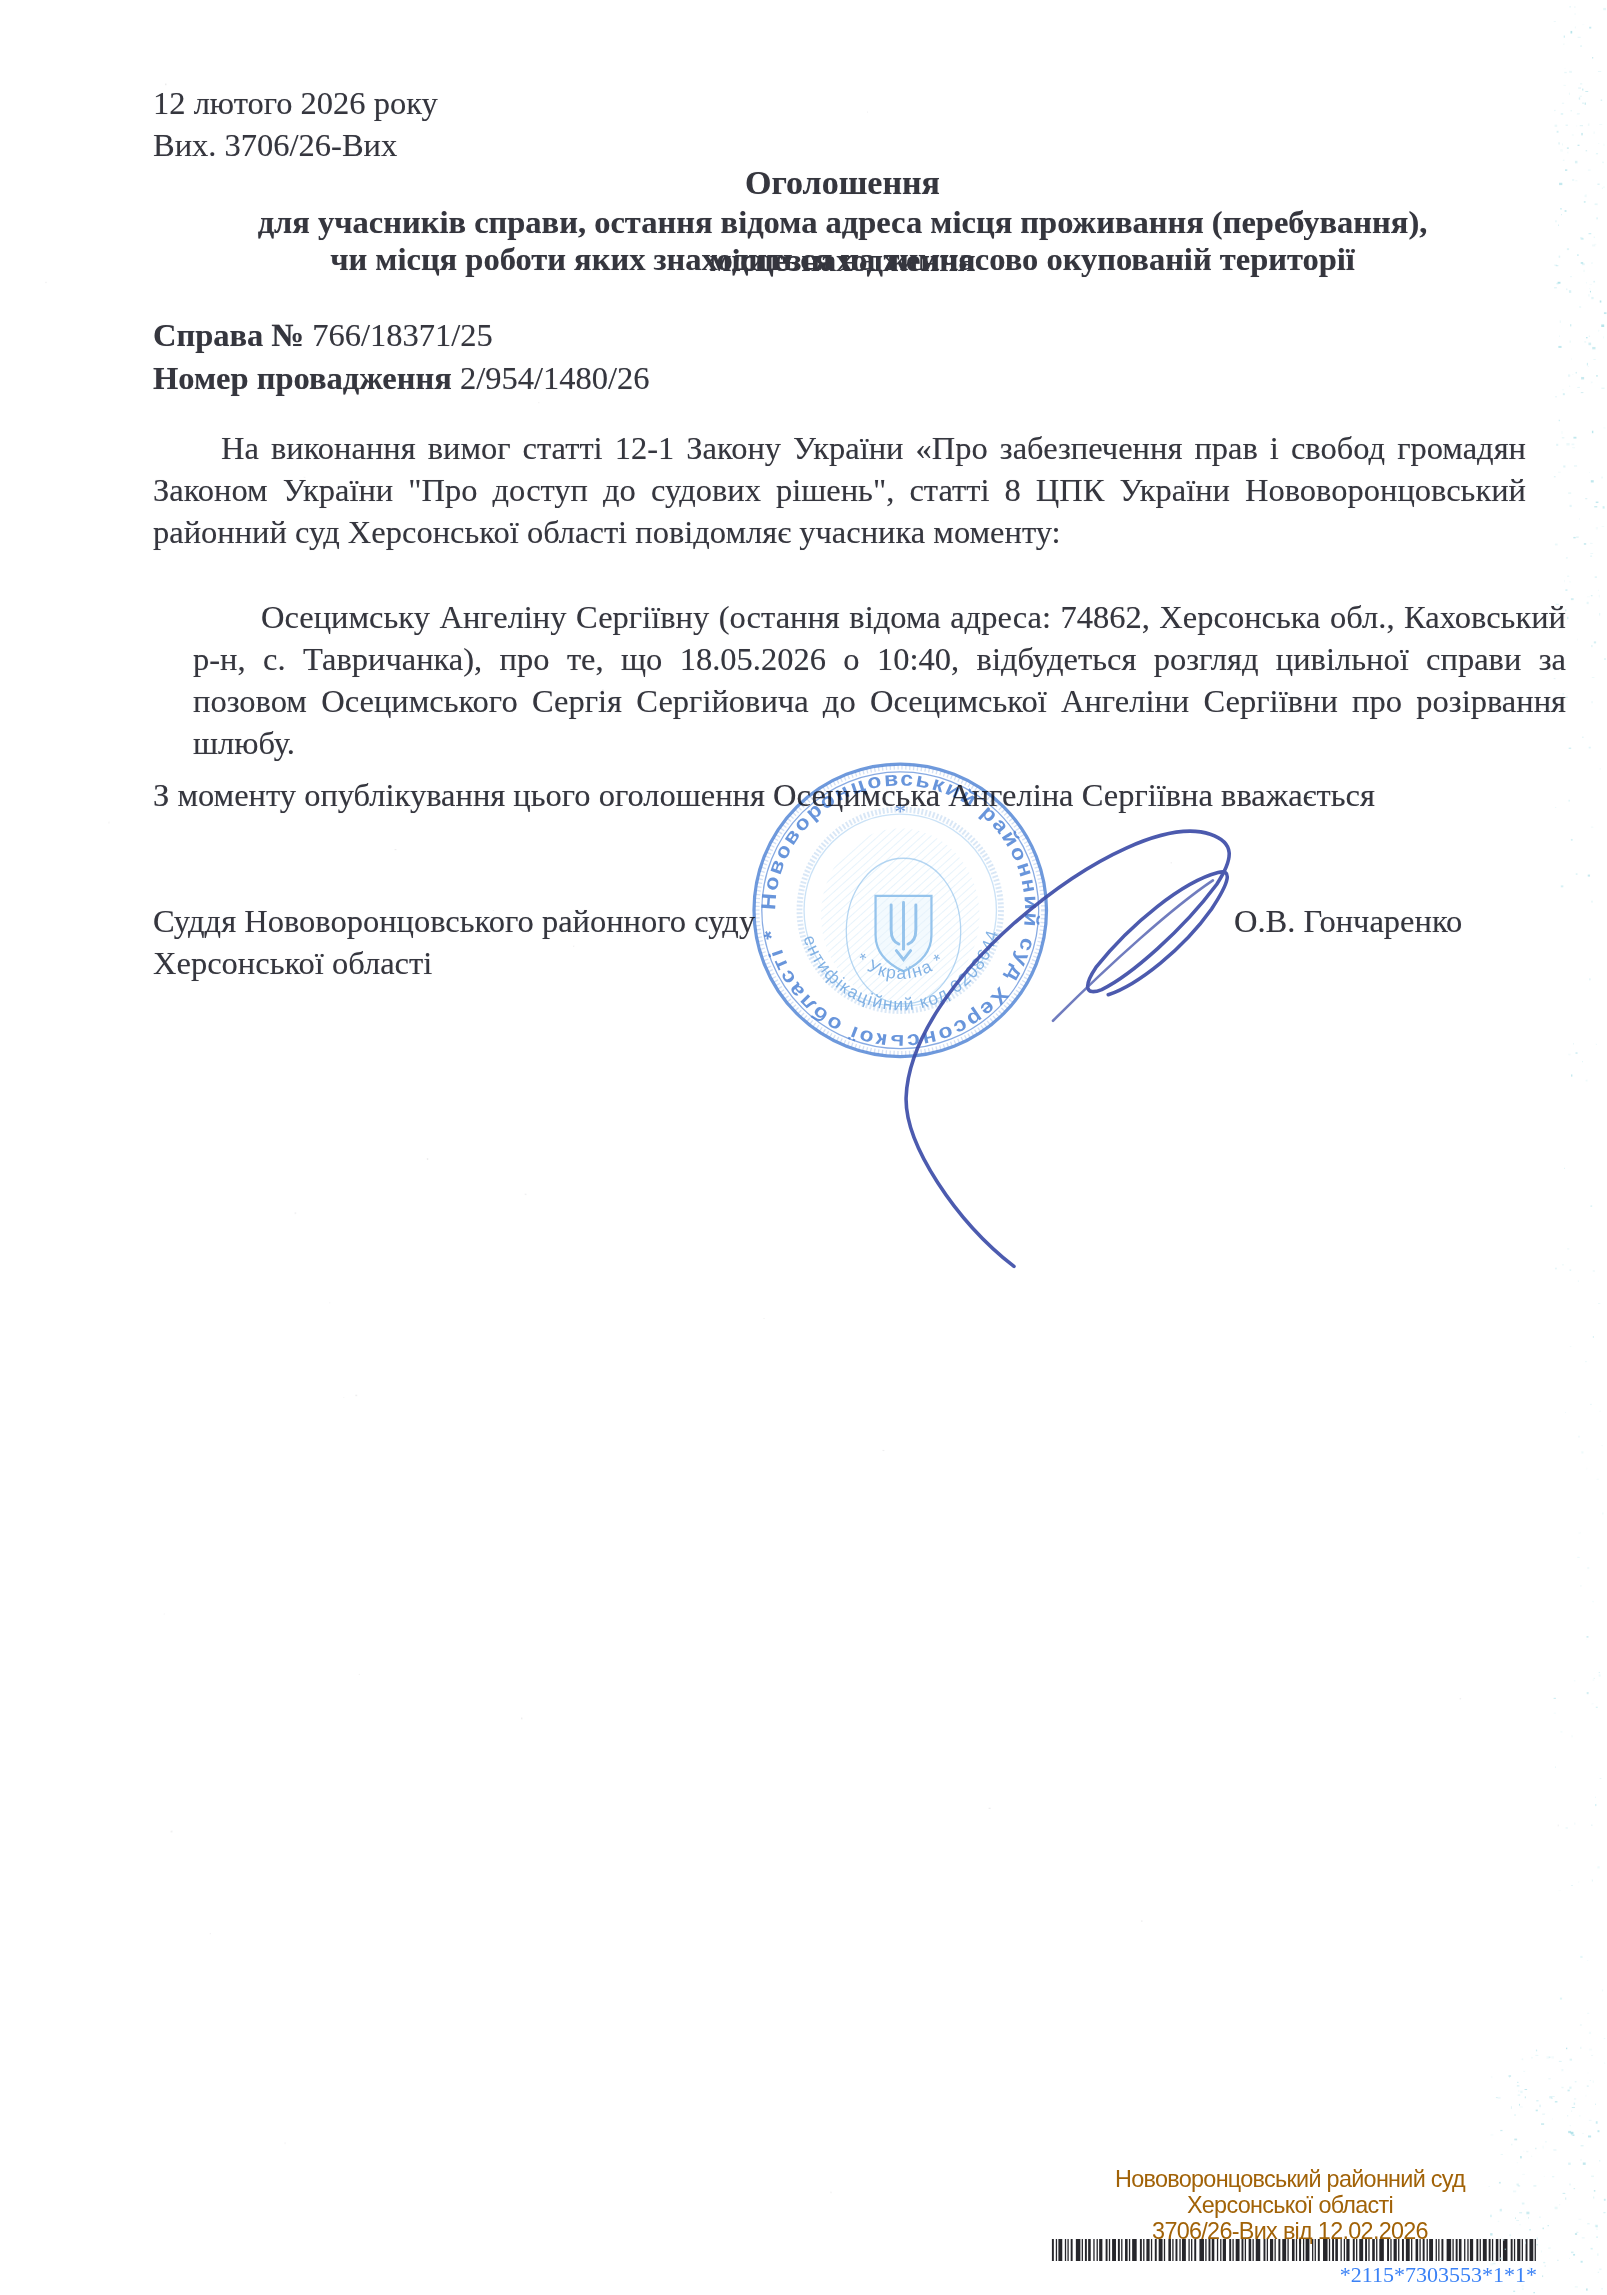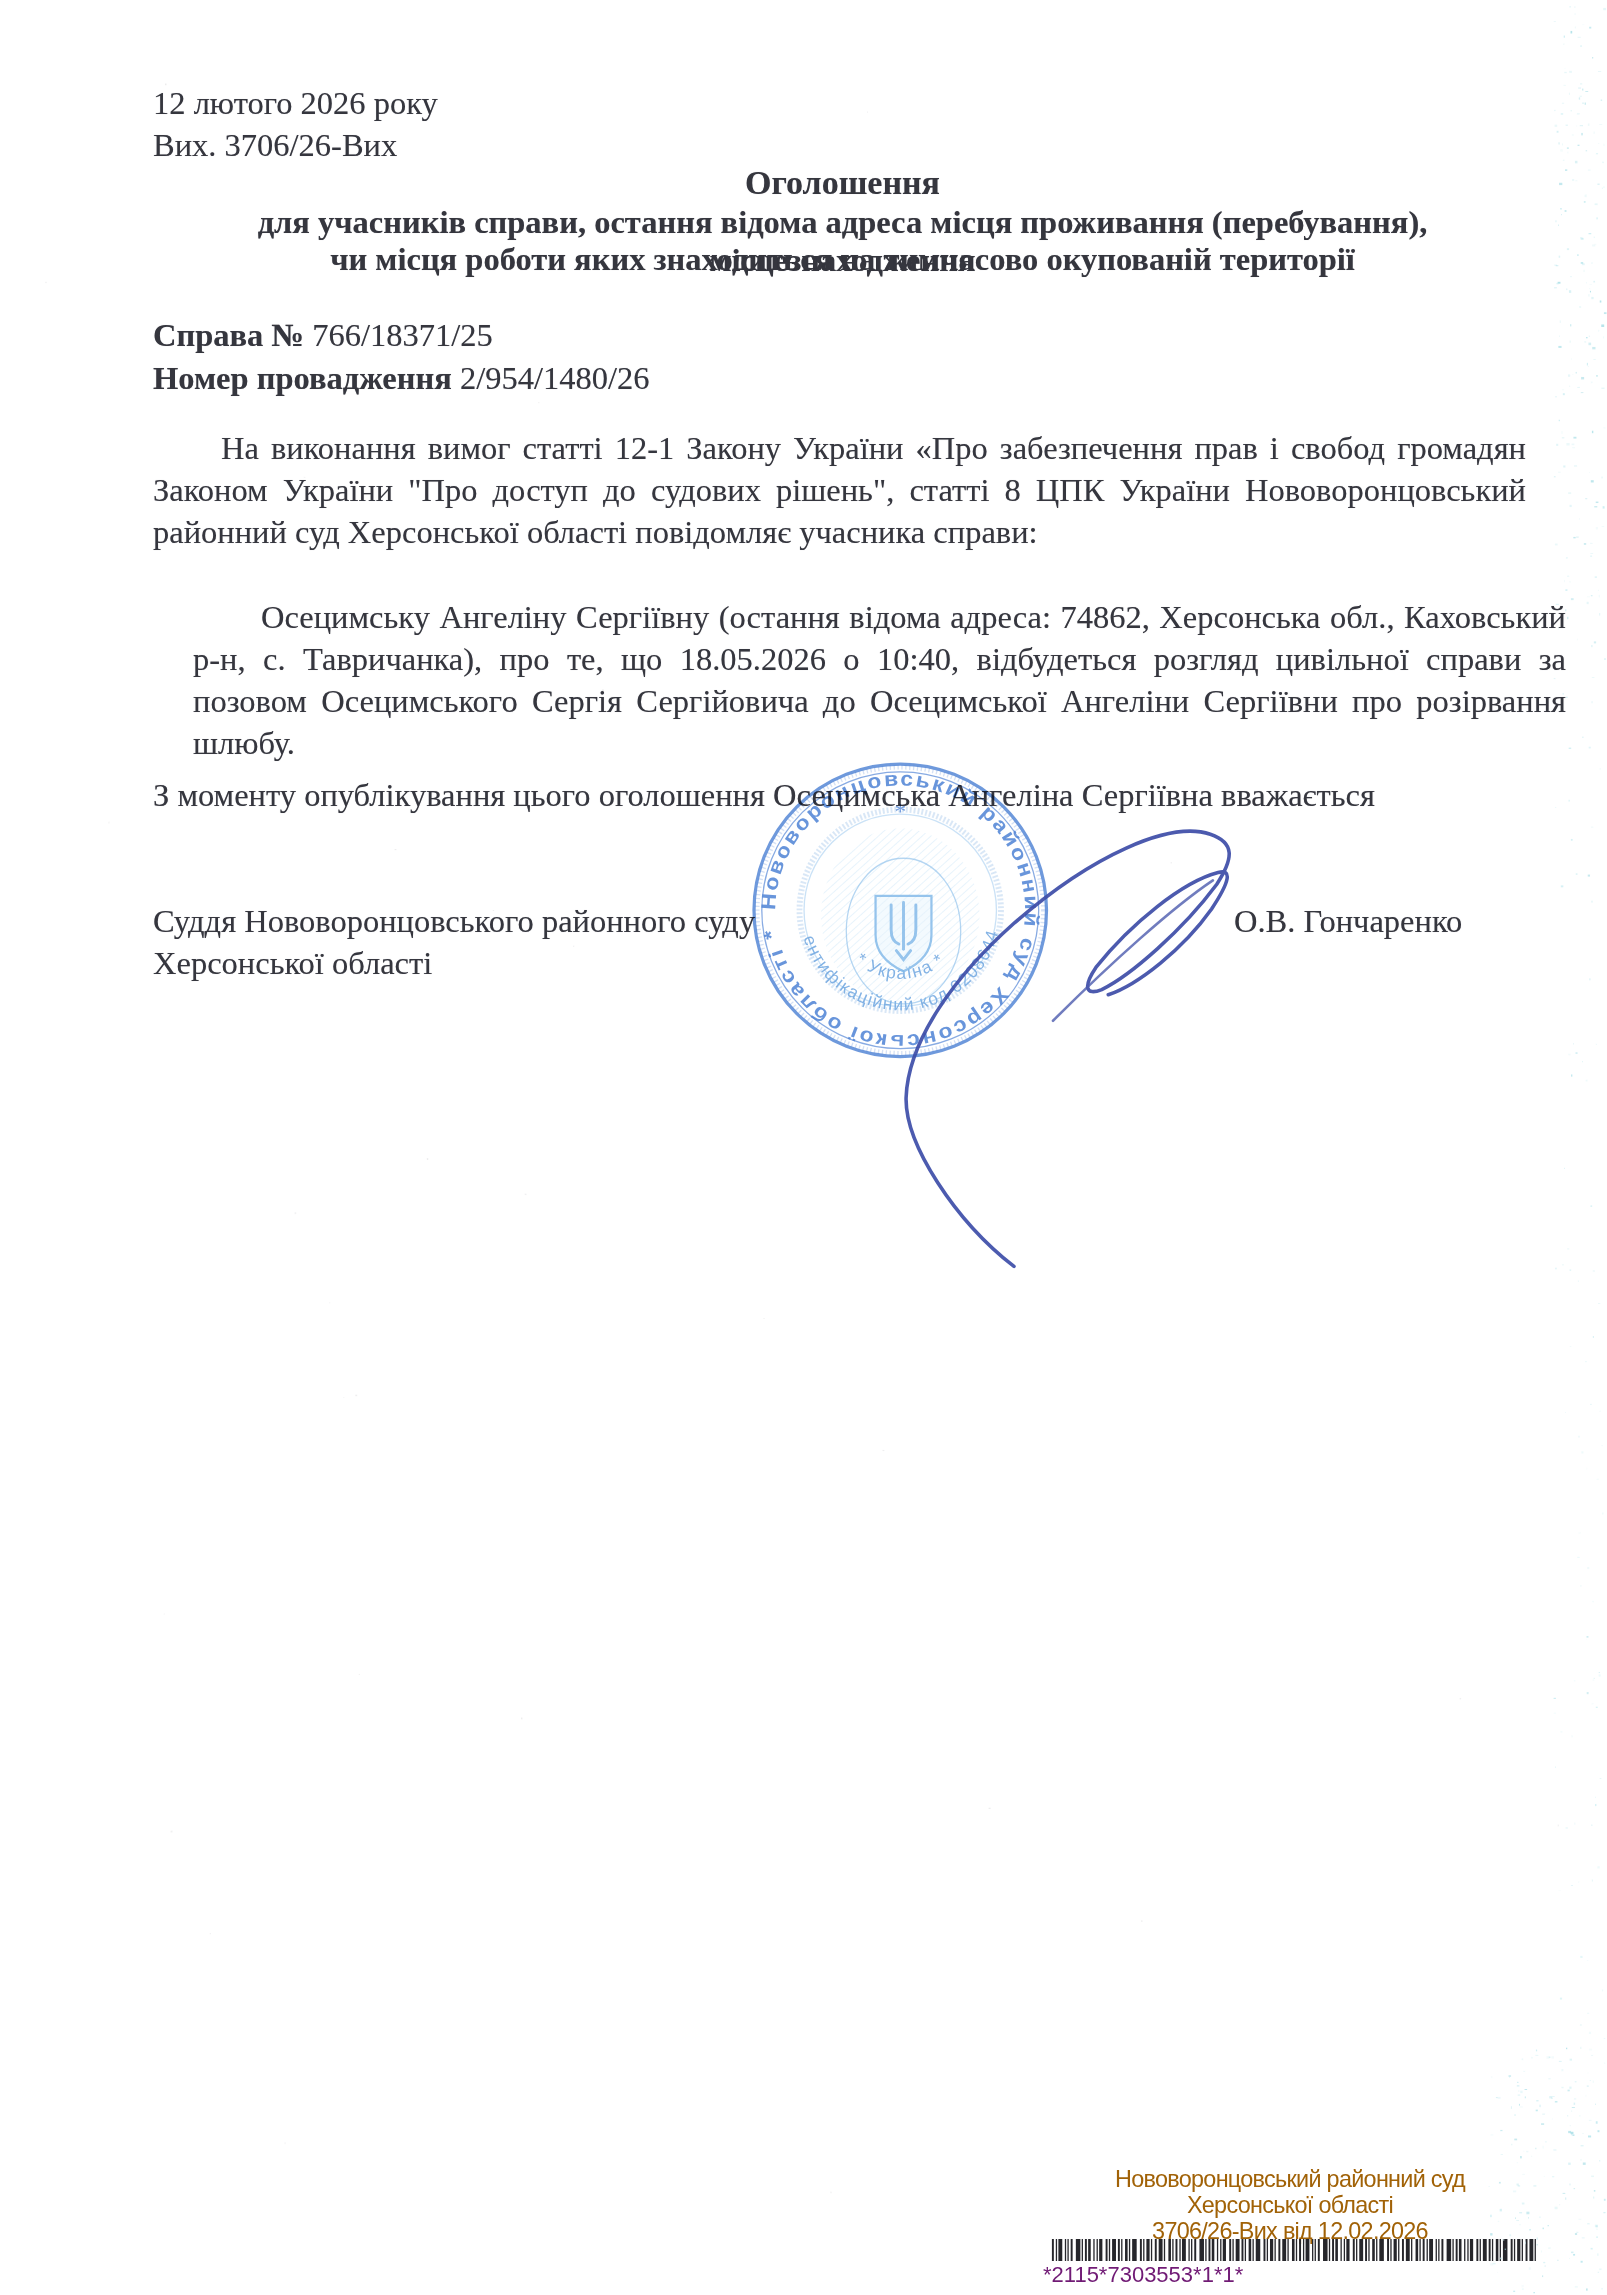--- a/index.html
+++ b/index.html
@@ -17,22 +17,22 @@
   .line{height:42px;line-height:42px;}
   .just{text-align:justify;text-align-last:justify;}
   .indent{text-indent:68px;}
   .head-line{height:38px;line-height:38px;}
   .footer{
     font-family:"Liberation Sans", sans-serif;
     font-size:23.4px;line-height:26px;letter-spacing:-0.7px;
     color:#a16207;text-align:center;
   }
   .starcode{
-    font-family:Liberation Sans, sans-serif;
-    font-size:22px;color:#701a75;text-align:left;letter-spacing:0px;
+    font-family:Liberation Serif, serif;
+    font-size:22px;color:#3b82f6;text-align:right;letter-spacing:0px;
   }
   #stampSig{mix-blend-mode:multiply;pointer-events:none;}
   #noise{pointer-events:none;}
   .ringText{font-family:"Liberation Sans", sans-serif;font-weight:bold;}
   .innerText{font-family:"Liberation Sans", sans-serif;}
 </style>
 </head>
 <body>
 
 <div class="abs doc" style="left:153px;top:85px;">12 лютого 2026 року</div>
@@ -47,21 +47,21 @@
   <span>766/18371/25</span>
 </div>
 <div class="abs doc" style="left:153px;top:360px;">
   <span class="b">Номер провадження</span>
   <span>2/954/1480/26</span>
 </div>
 
 <div class="abs doc" style="left:153px;top:427px;width:1373px;">
   <div class="line just indent">На виконання вимог статті 12-1 Закону України «Про забезпечення прав і свобод громадян</div>
   <div class="line just">Законом України "Про доступ до судових рішень", статті 8 ЦПК України Нововоронцовський</div>
-  <div class="line">районний суд Херсонської області повідомляє учасника справи:</div>
+  <div class="line">районний суд Херсонської області повідомляє учасника моменту:</div>
 </div>
 
 <div class="abs doc" style="left:153px;top:596px;width:1373px;margin-left:40px;">
   <div class="line just indent">Осецимську Ангеліну Сергіївну (остання відома адреса: 74862, Херсонська обл., Каховський</div>
   <div class="line just">р-н, с. Тавричанка), про те, що 18.05.2026 о 10:40, відбудеться розгляд цивільної справи за</div>
   <div class="line just">позовом Осецимського Сергія Сергійовича до Осецимської Ангеліни Сергіївни про розірвання</div>
   <div class="line">шлюбу.</div>
 </div>
 
 <div class="abs doc" style="left:153px;top:774px;width:1373px;">

